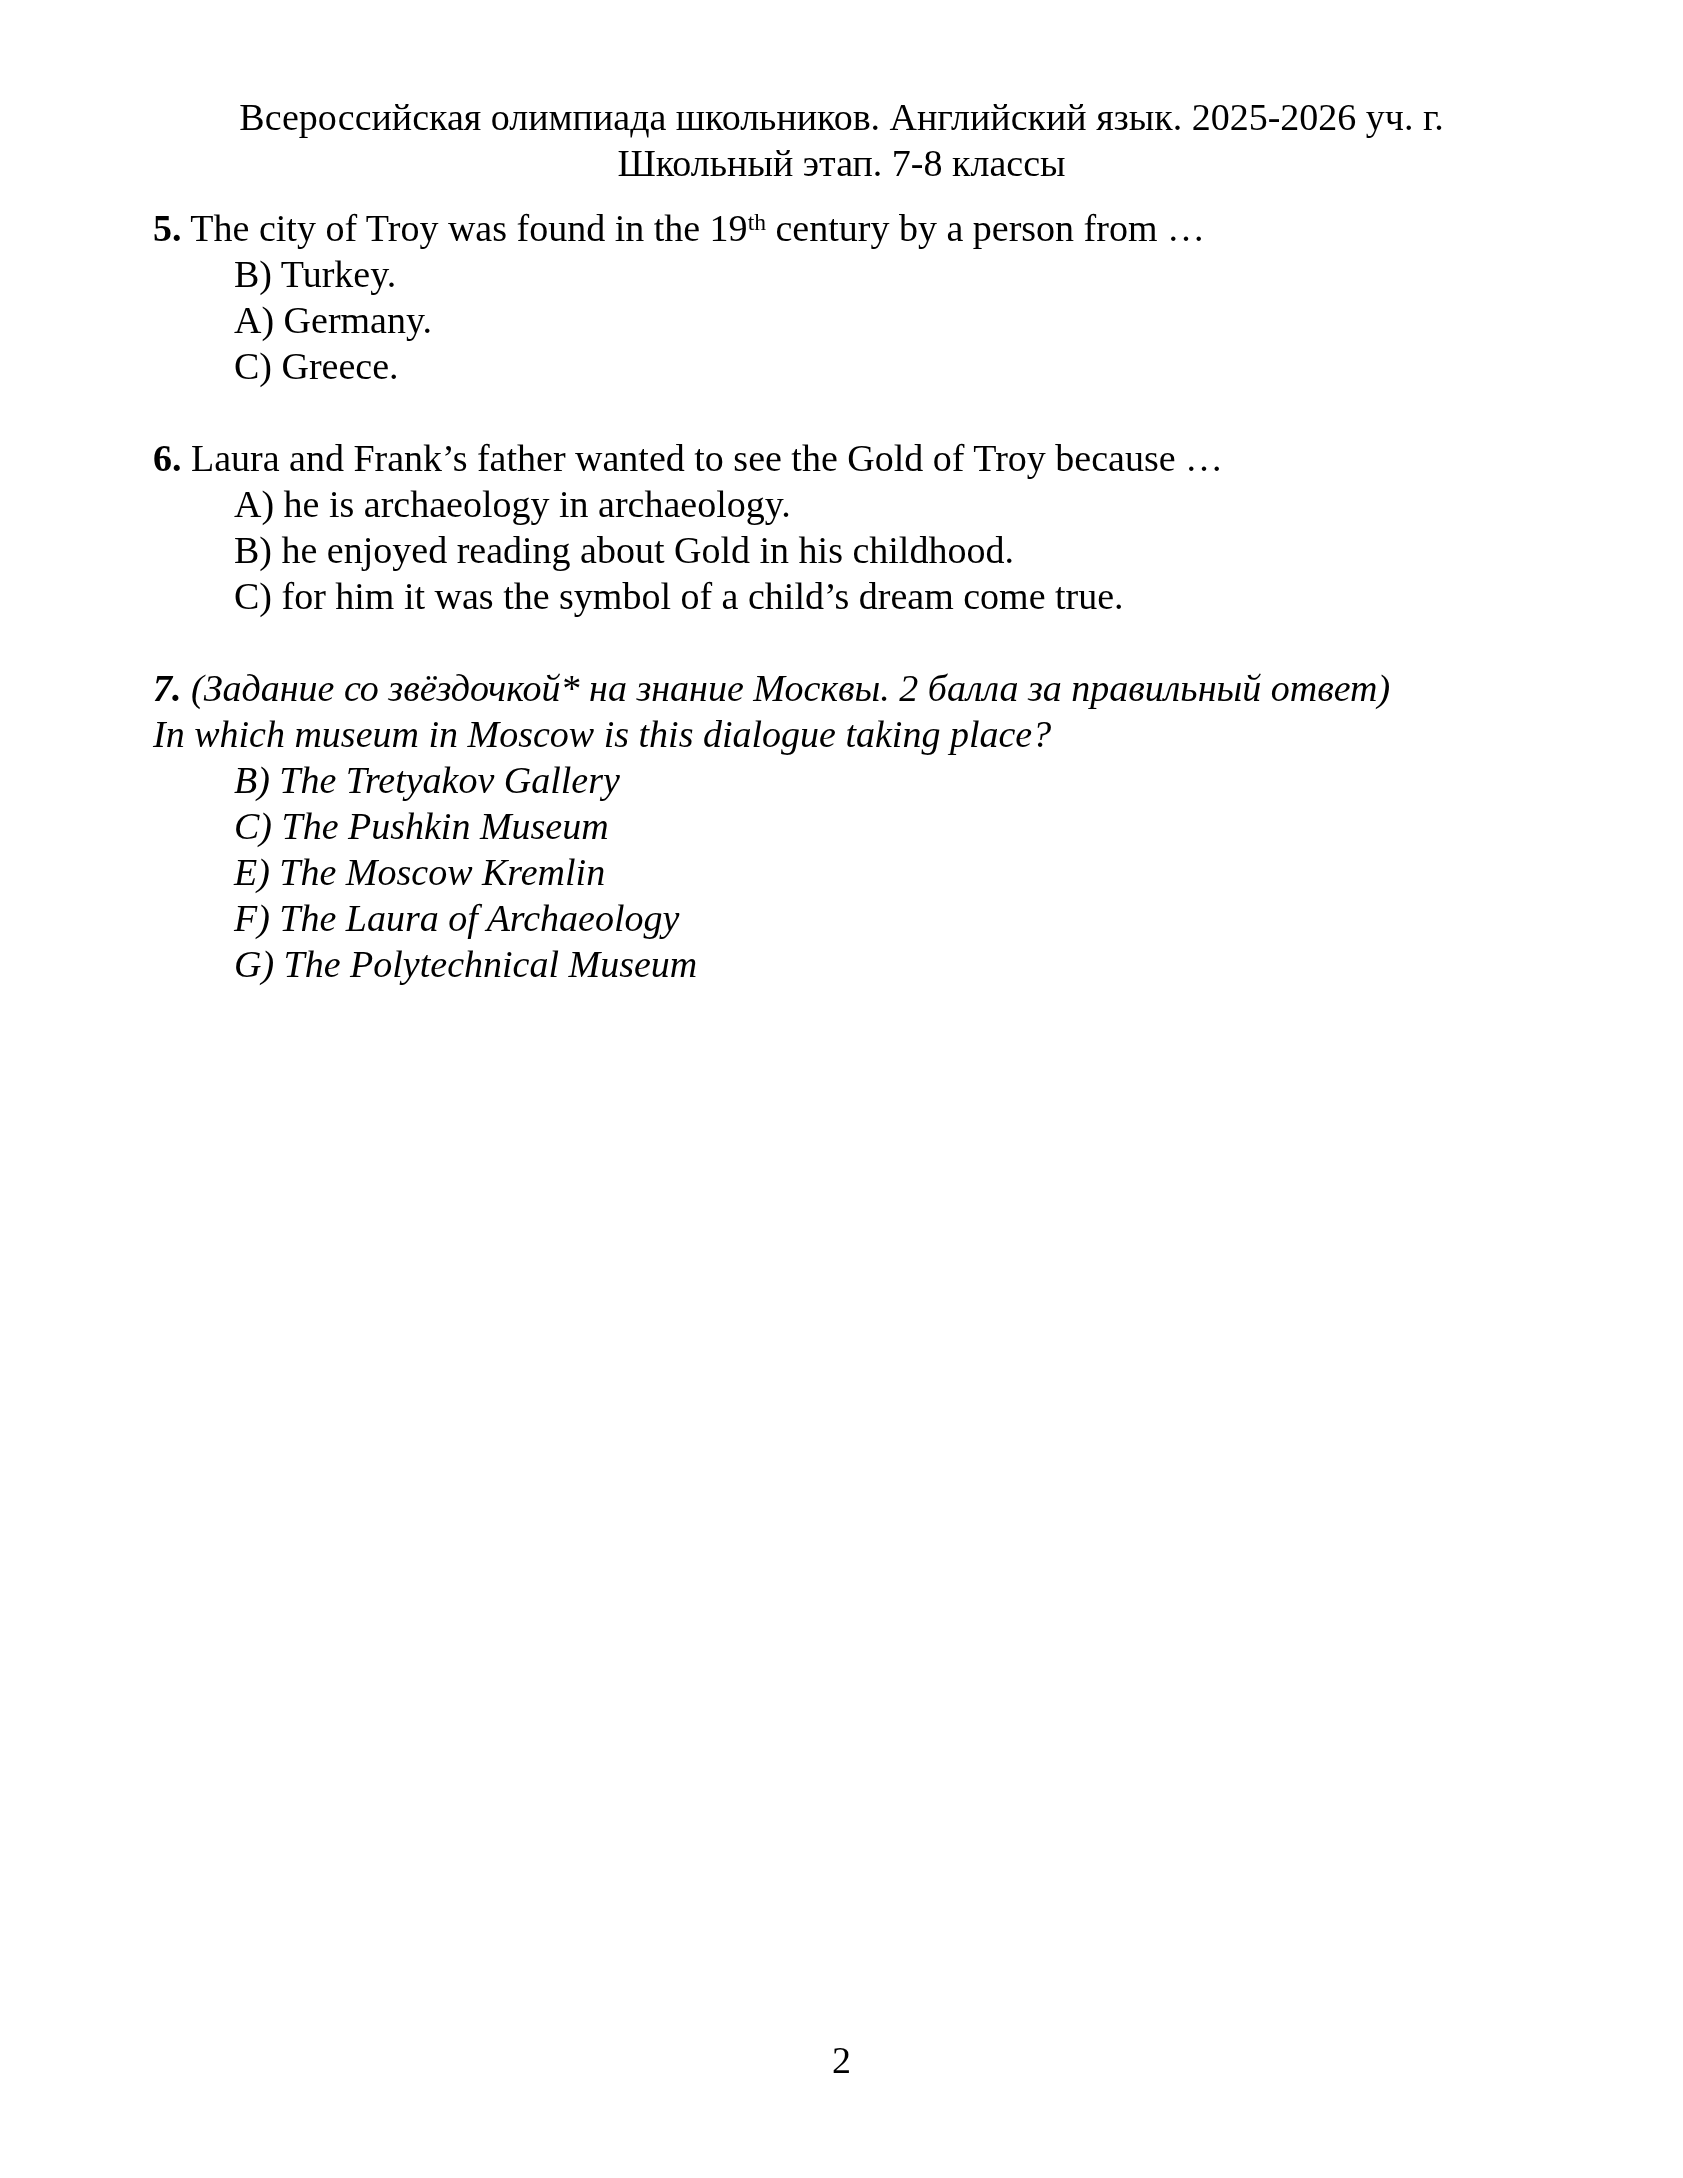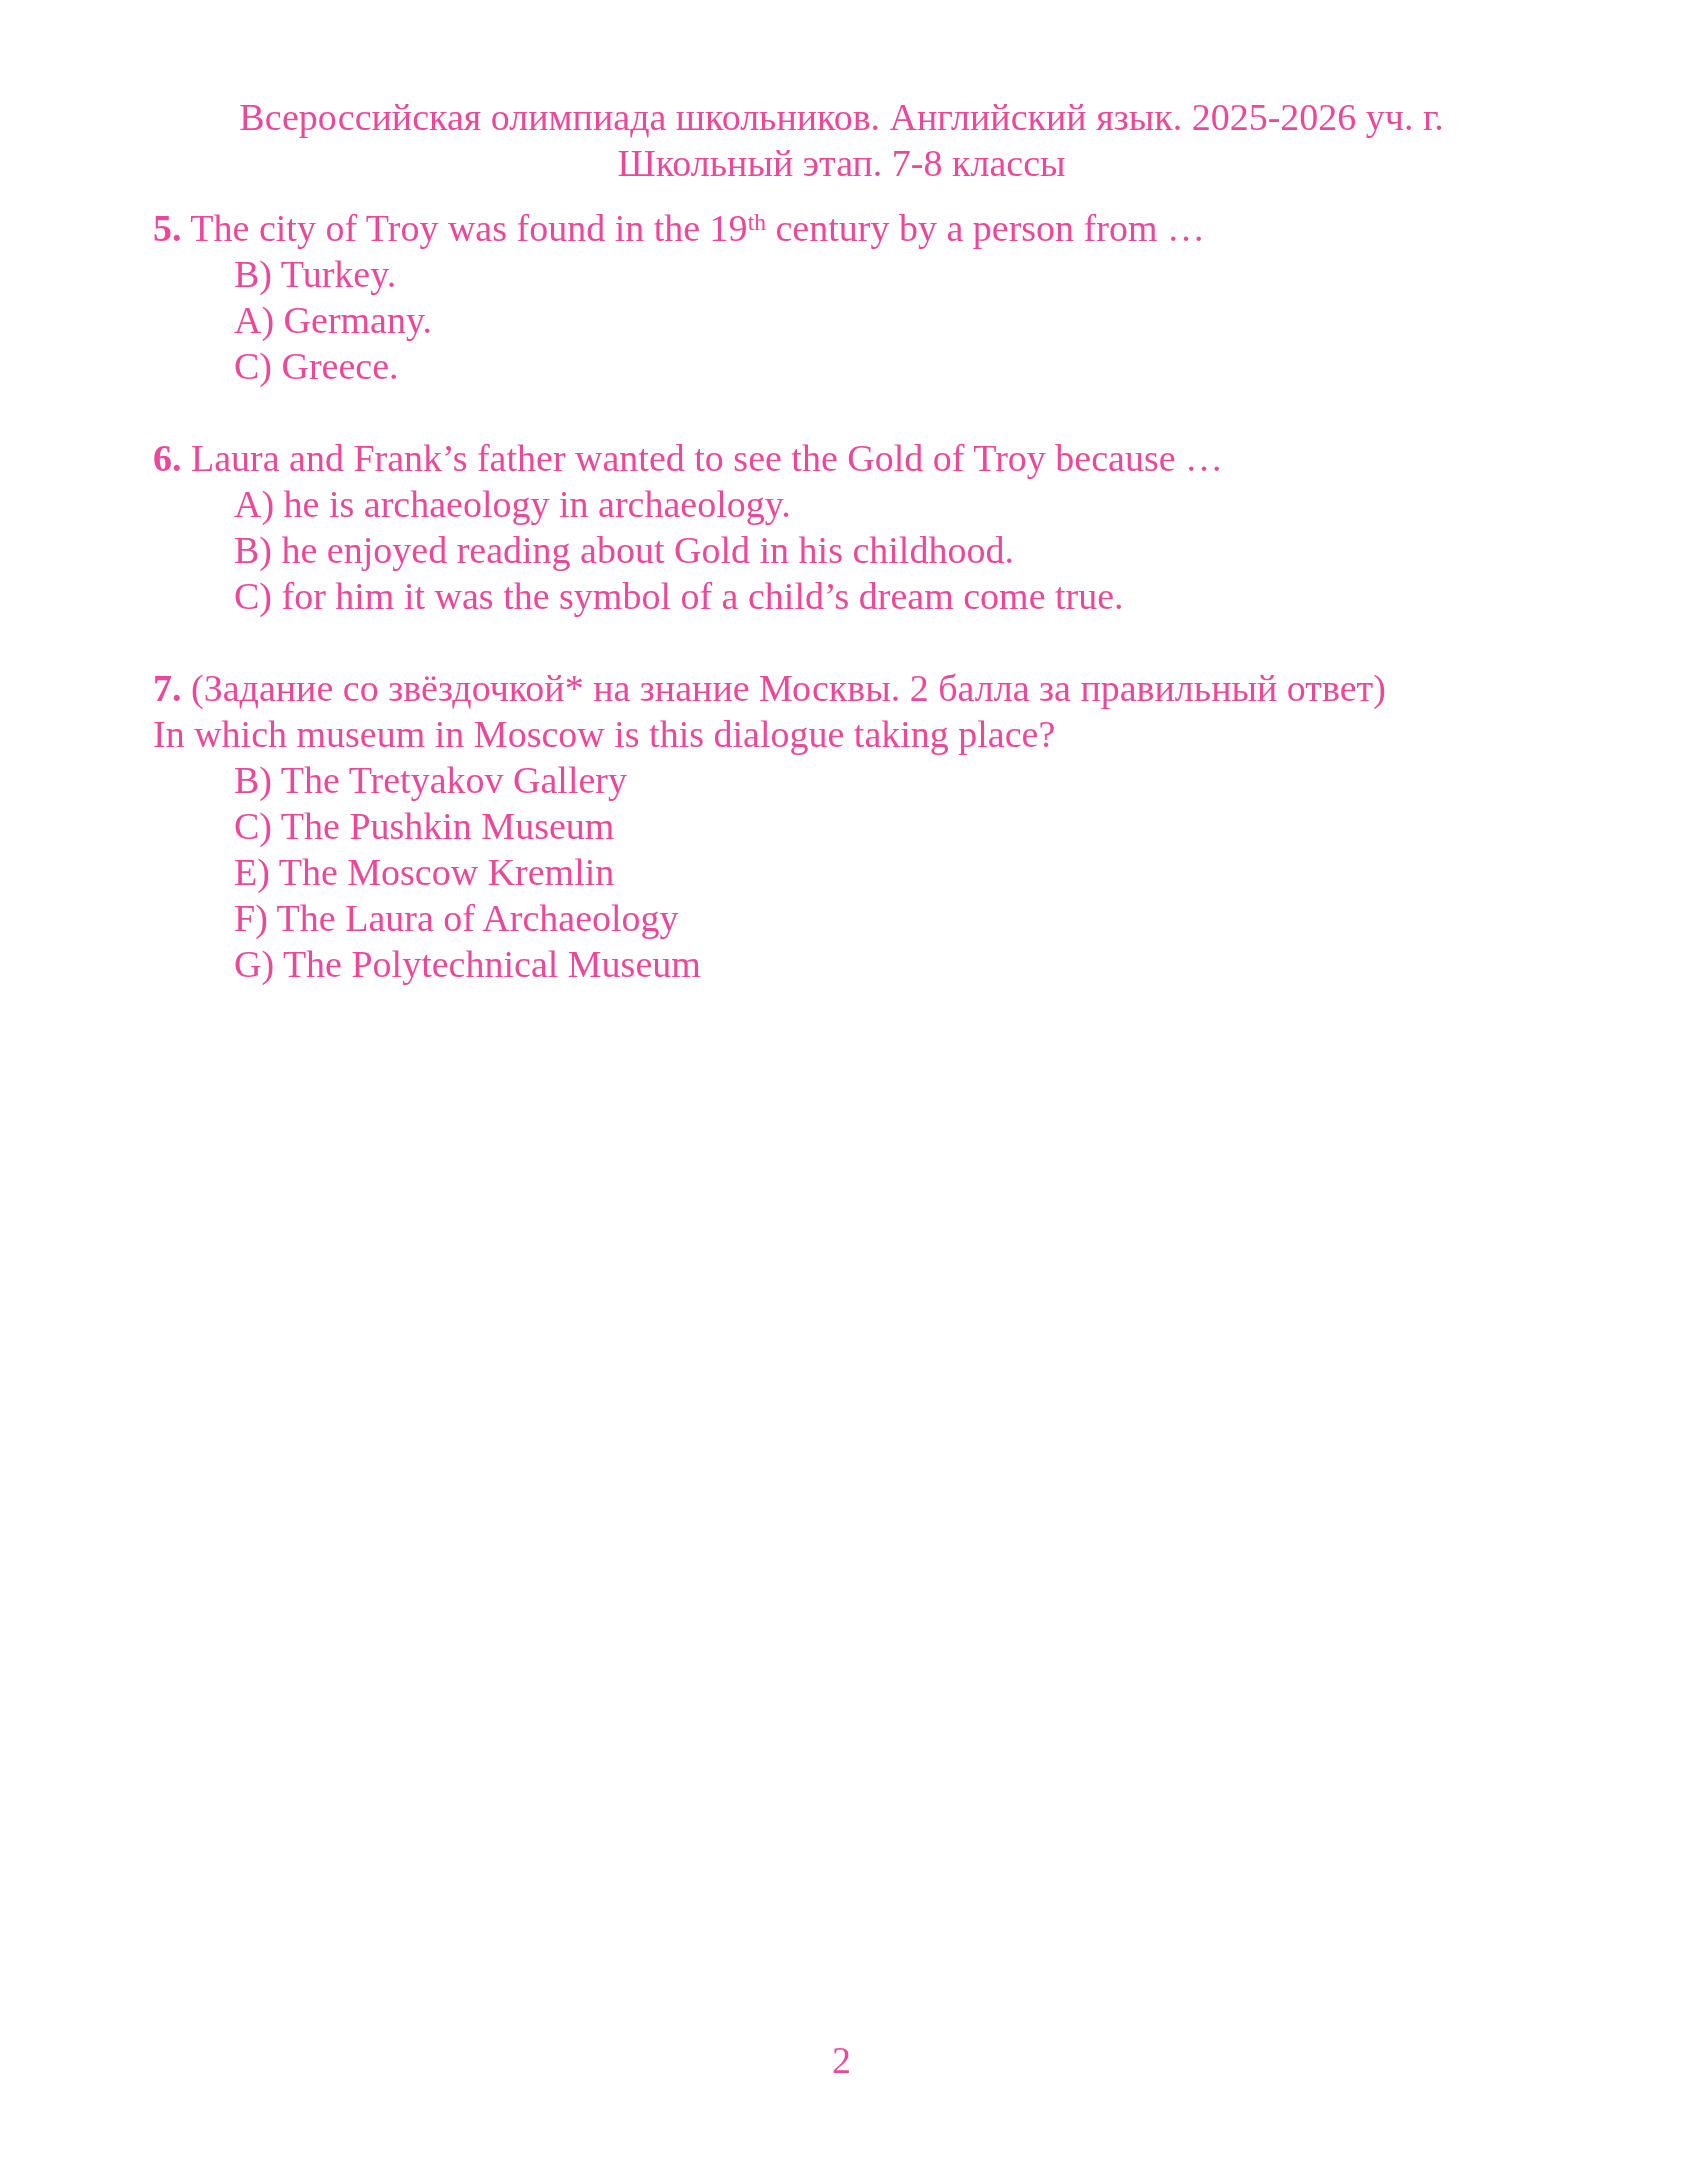--- a/index.html
+++ b/index.html
@@ -5,21 +5,21 @@
   html, body {
     margin: 0;
     padding: 0;
     background: #ffffff;
   }
   .page {
     position: relative;
     width: 1683px;
     height: 2178px;
     background: #ffffff;
-    color: #ec4899;
+    color: #000000;
     font-family: "Liberation Serif", "DejaVu Serif", serif;
     font-size: 38px;
     line-height: 46px;
   }
   .header {
     position: absolute;
     top: 94px;
     left: 0;
     width: 100%;
     text-align: center;
@@ -31,20 +31,21 @@
     position: absolute;
     top: 205px;
     left: 153px;
     width: 1391px;
   }
   .question {
     margin: 0 0 46px 0;
   }
   .question:last-child {
     margin-bottom: 0;
+    font-style: italic;
   }
   .prompt {
     margin: 0;
   }
   .qnum {
     font-weight: bold;
   }
   .options {
     margin-left: 81px;
   }

